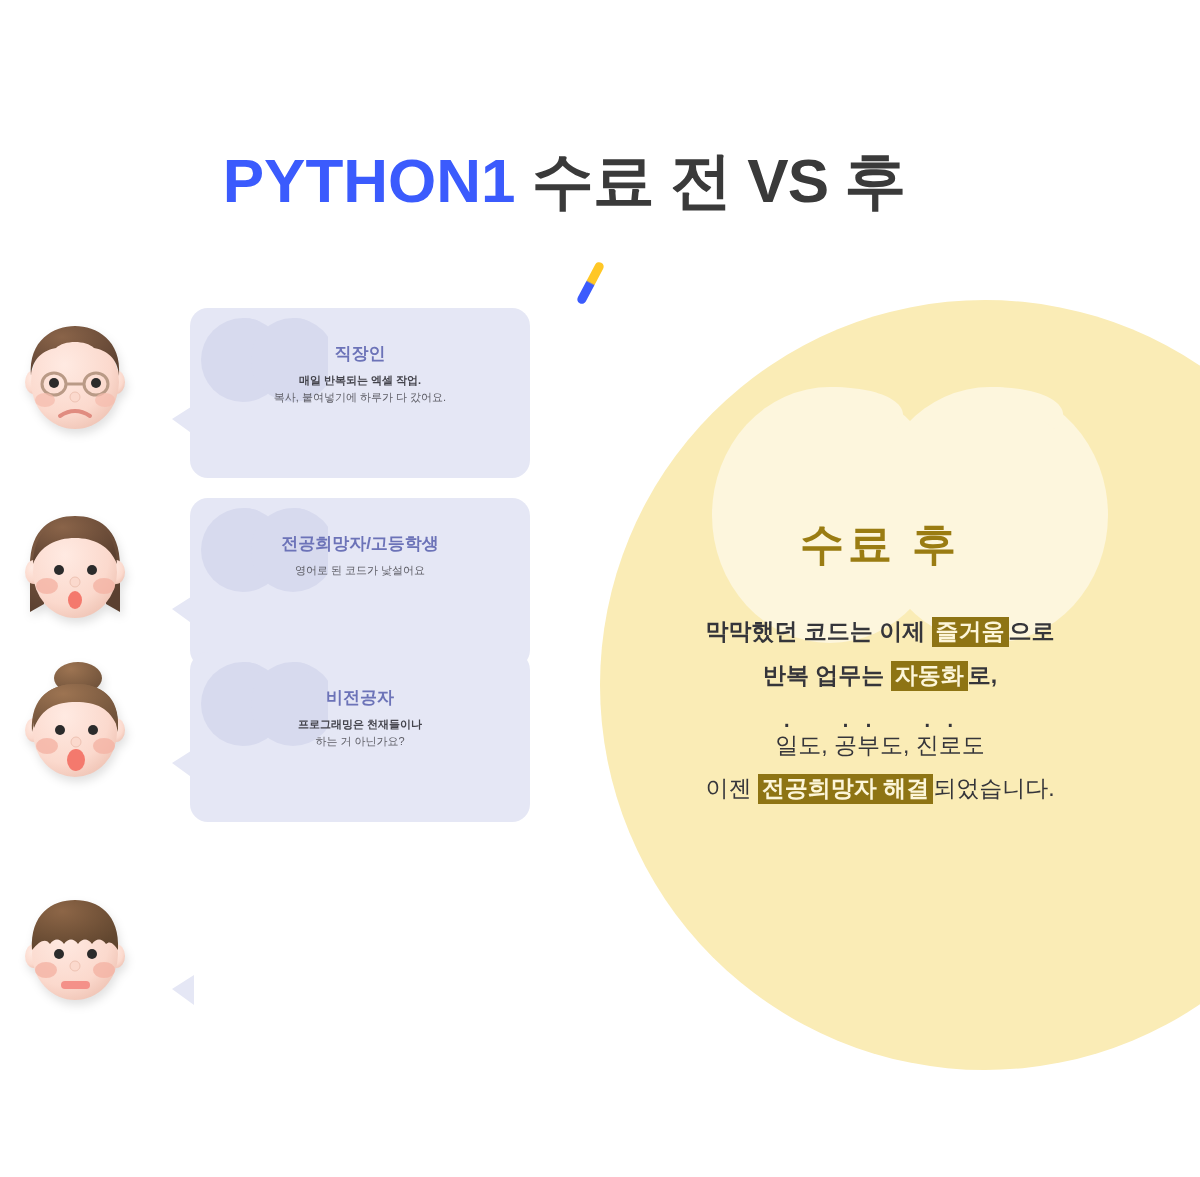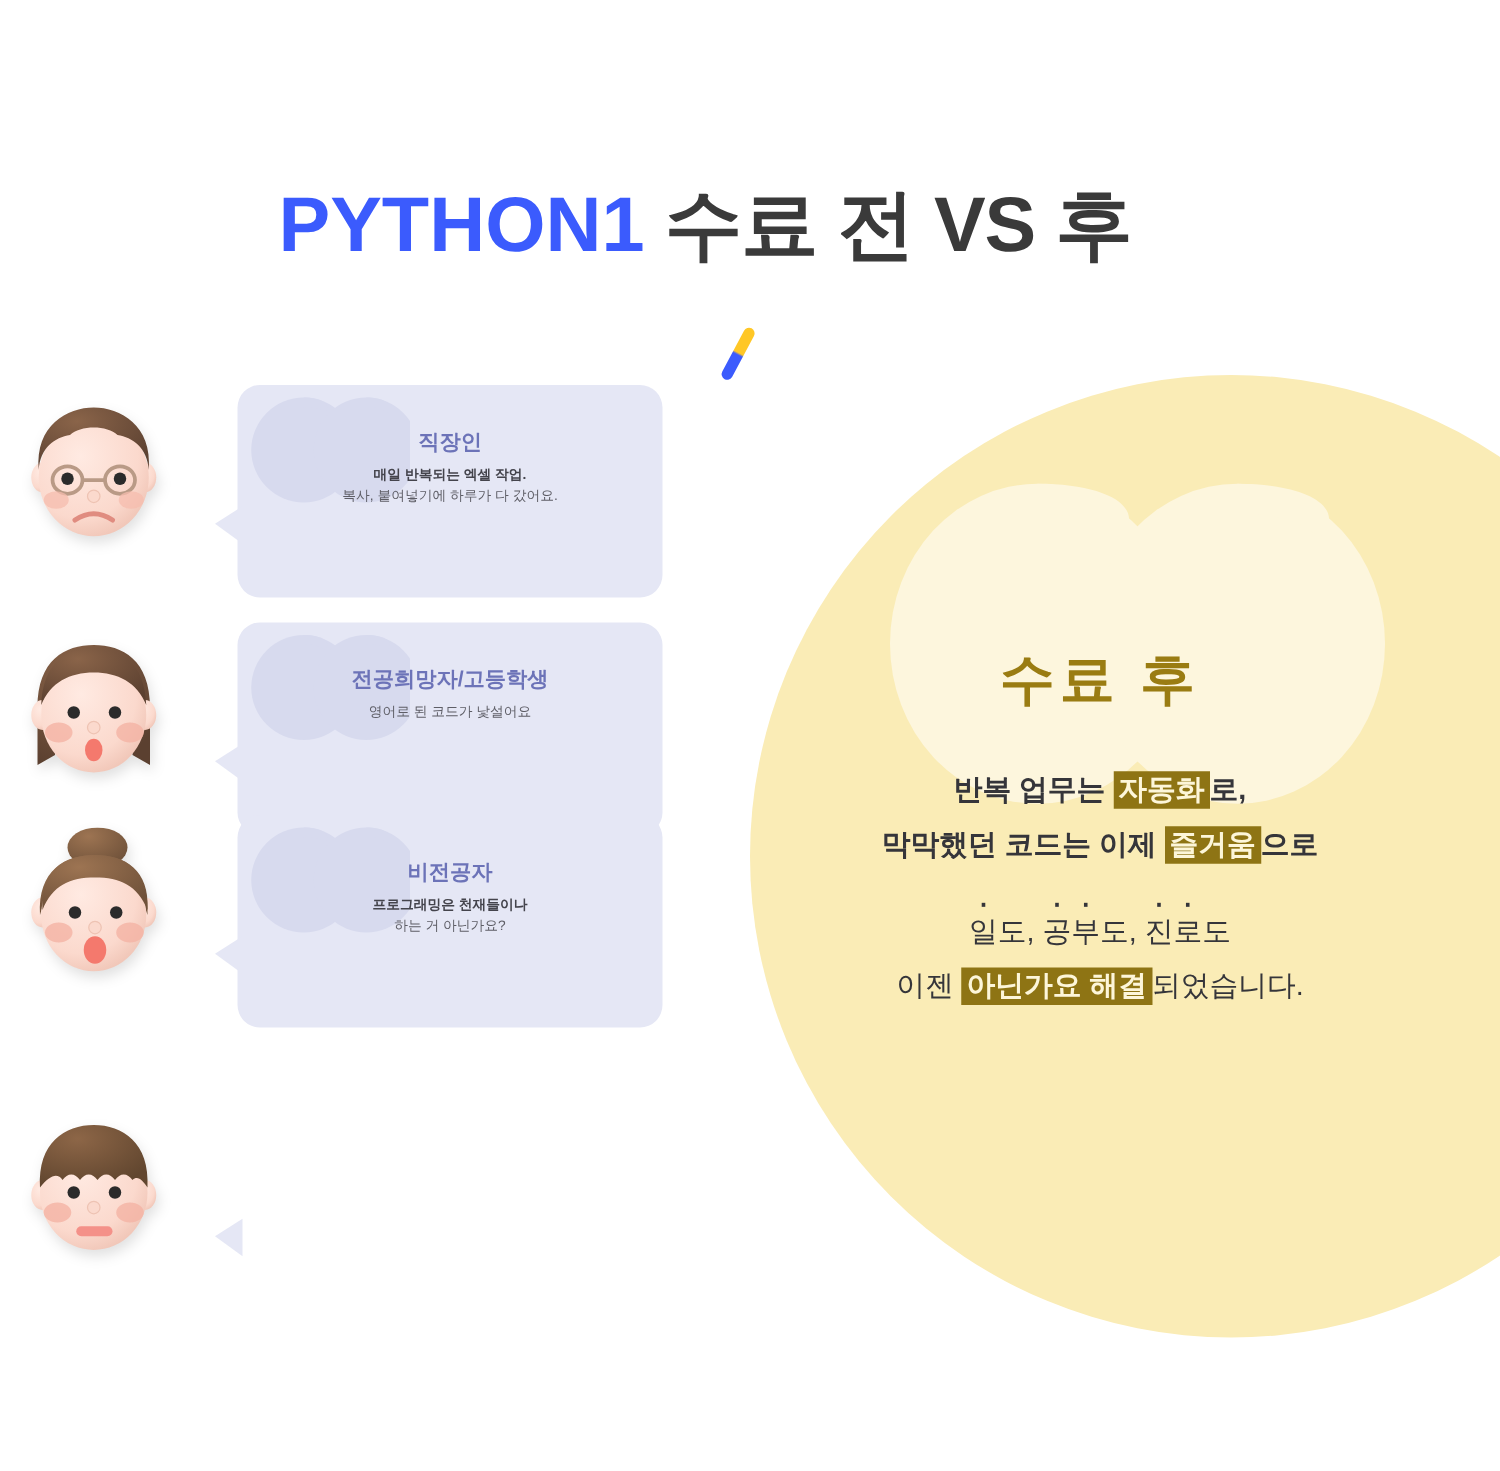--- a/index.html
+++ b/index.html
@@ -301,30 +301,30 @@
         <ellipse cx="290" cy="185" rx="118" ry="128"></ellipse>
         <path d="M290 57 C348 57 378 77 356 100 C330 77 290 82 290 82 Z"></path>
       </g>
     </svg>
   </div>
 
   <div class="right-content">
     <div class="after-title">수료 후</div>
 
     <div class="after-line">
+      <span>막막했던 코드는 이제 </span><span class="hl">즐거움</span><span>으로</span>
+    </div>
+
+    <div class="after-line">
       <span>반복 업무는 </span><span class="hl">자동화</span><span>로,</span>
-    </div>
-
-    <div class="after-line">
-      <span>막막했던 코드는 이제 </span><span class="hl">즐거움</span><span>으로</span>
     </div>
 
     <div class="after-gap"></div>
 
     <div class="after-line reg">
       <span class="dotted">일</span><span>도, </span><span class="dotted">공</span><span class="dotted">부</span><span>도, </span><span class="dotted">진</span><span class="dotted">로</span><span>도</span>
     </div>
 
     <div class="after-line reg">
-      <span>이젠 </span><span class="hl">아닌가요 해결</span><span>되었습니다.</span>
+      <span>이젠 </span><span class="hl">전공희망자 해결</span><span>되었습니다.</span>
     </div>
   </div>
 </div>
 
 </body></html>

